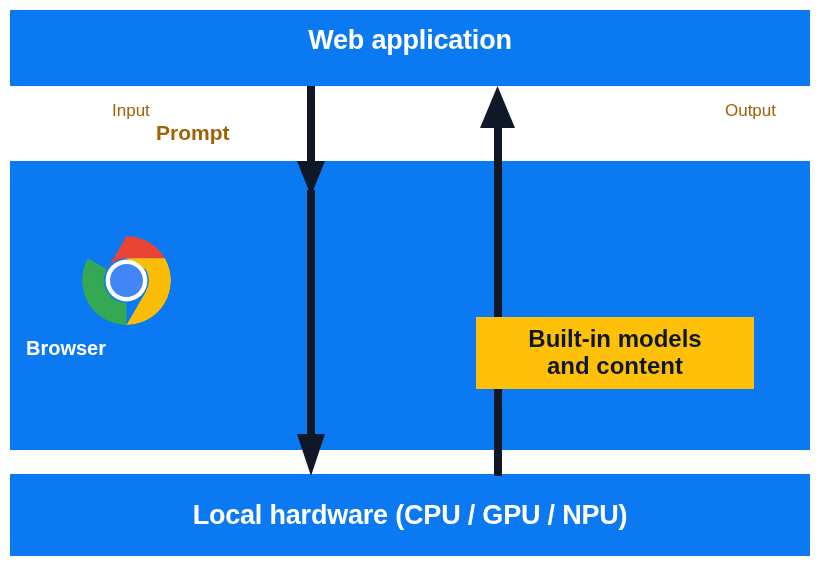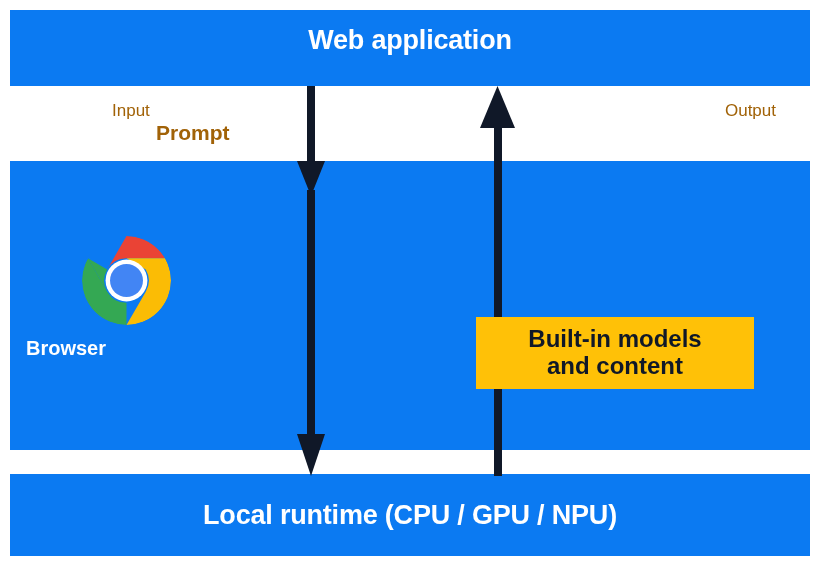--- a/index.html
+++ b/index.html
@@ -179,21 +179,21 @@
         <circle cx="50" cy="50" r="23.5" fill="#FFFFFF"></circle>
 
         <circle cx="50" cy="50" r="18.5" fill="#4285F4"></circle>
       </g>
     </svg>
   </div>
 
   <div id="browser-label">Browser</div>
 
   <div class="band" id="band-local-hardware">
-    <div class="band-title">Local runtime (CPU / GPU / NPU)</div>
+    <div class="band-title">Local hardware (CPU / GPU / NPU)</div>
   </div>
 
   <svg id="arrows" viewBox="0 0 820 566">
 
     <g>
       <rect x="307" y="86" width="8" height="82" fill="#101828"></rect>
       <polygon points="297,161 325,161 311,196" fill="#101828"></polygon>
       <rect x="307" y="190" width="8" height="250" fill="#101828"></rect>
       <polygon points="297,434 325,434 311,476" fill="#101828"></polygon>
     </g>

